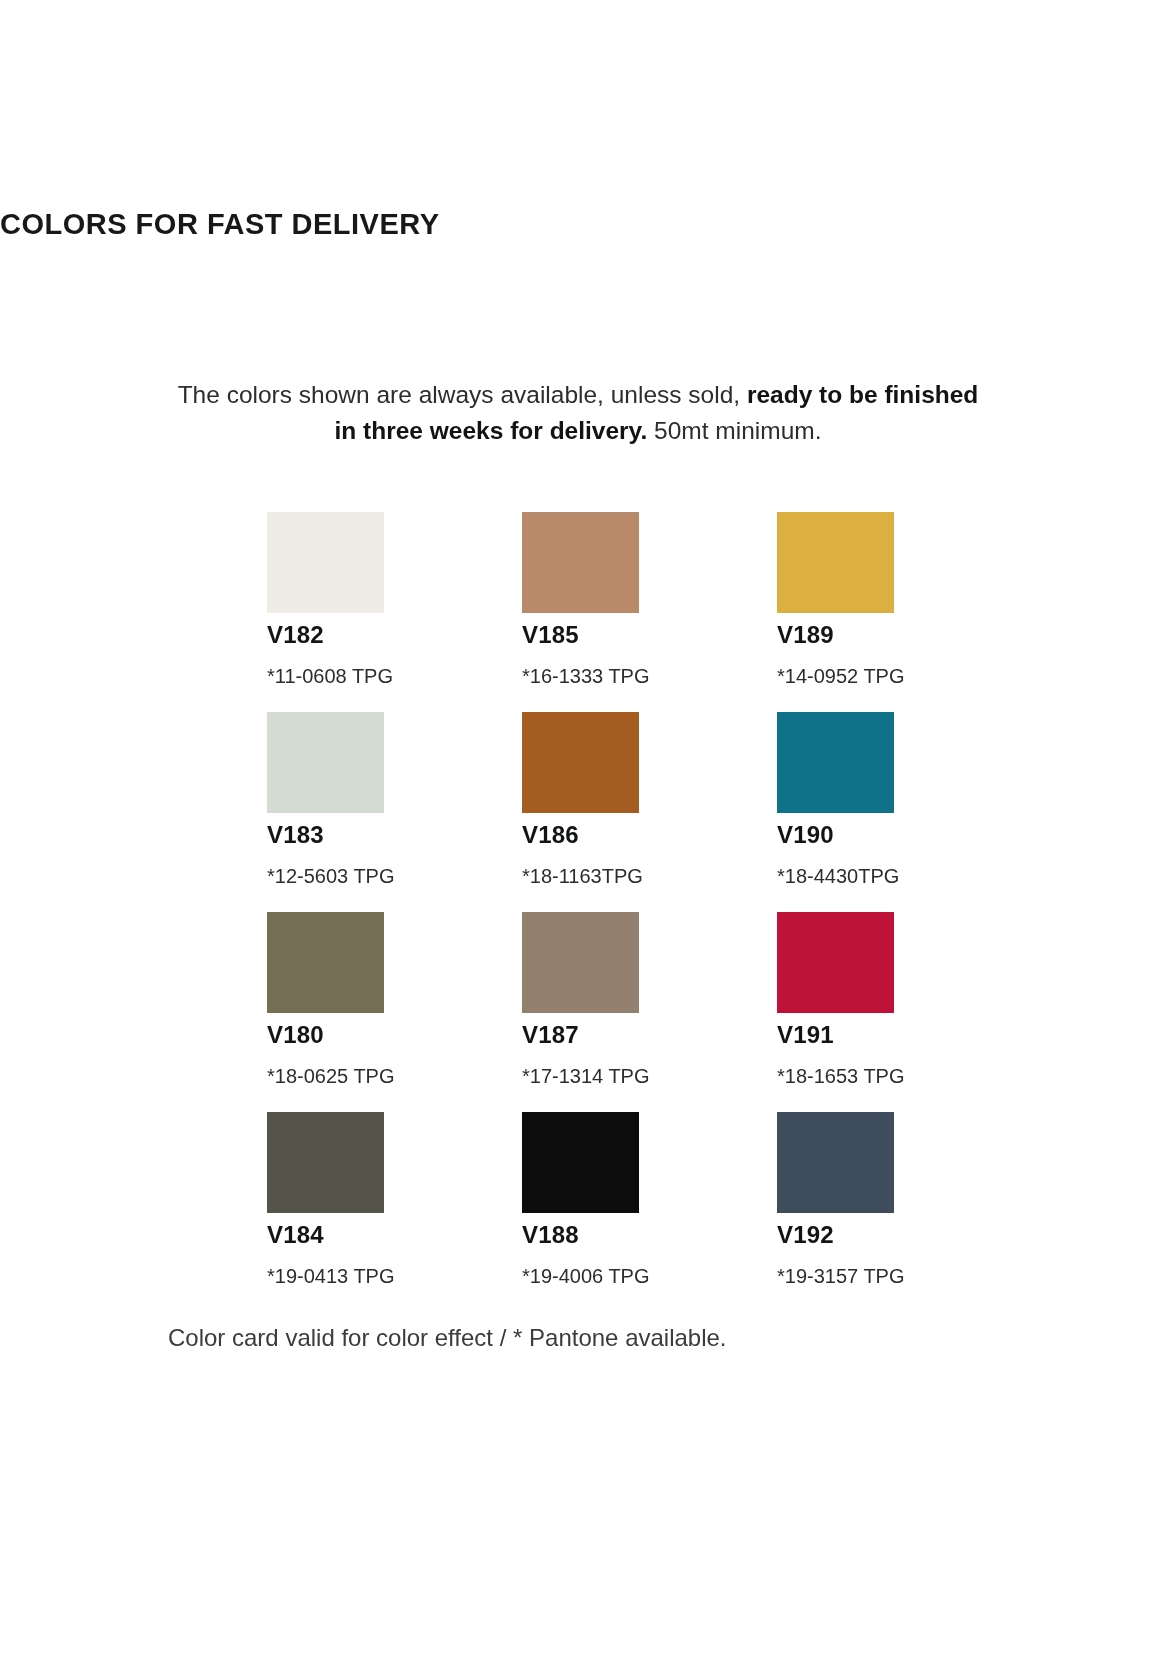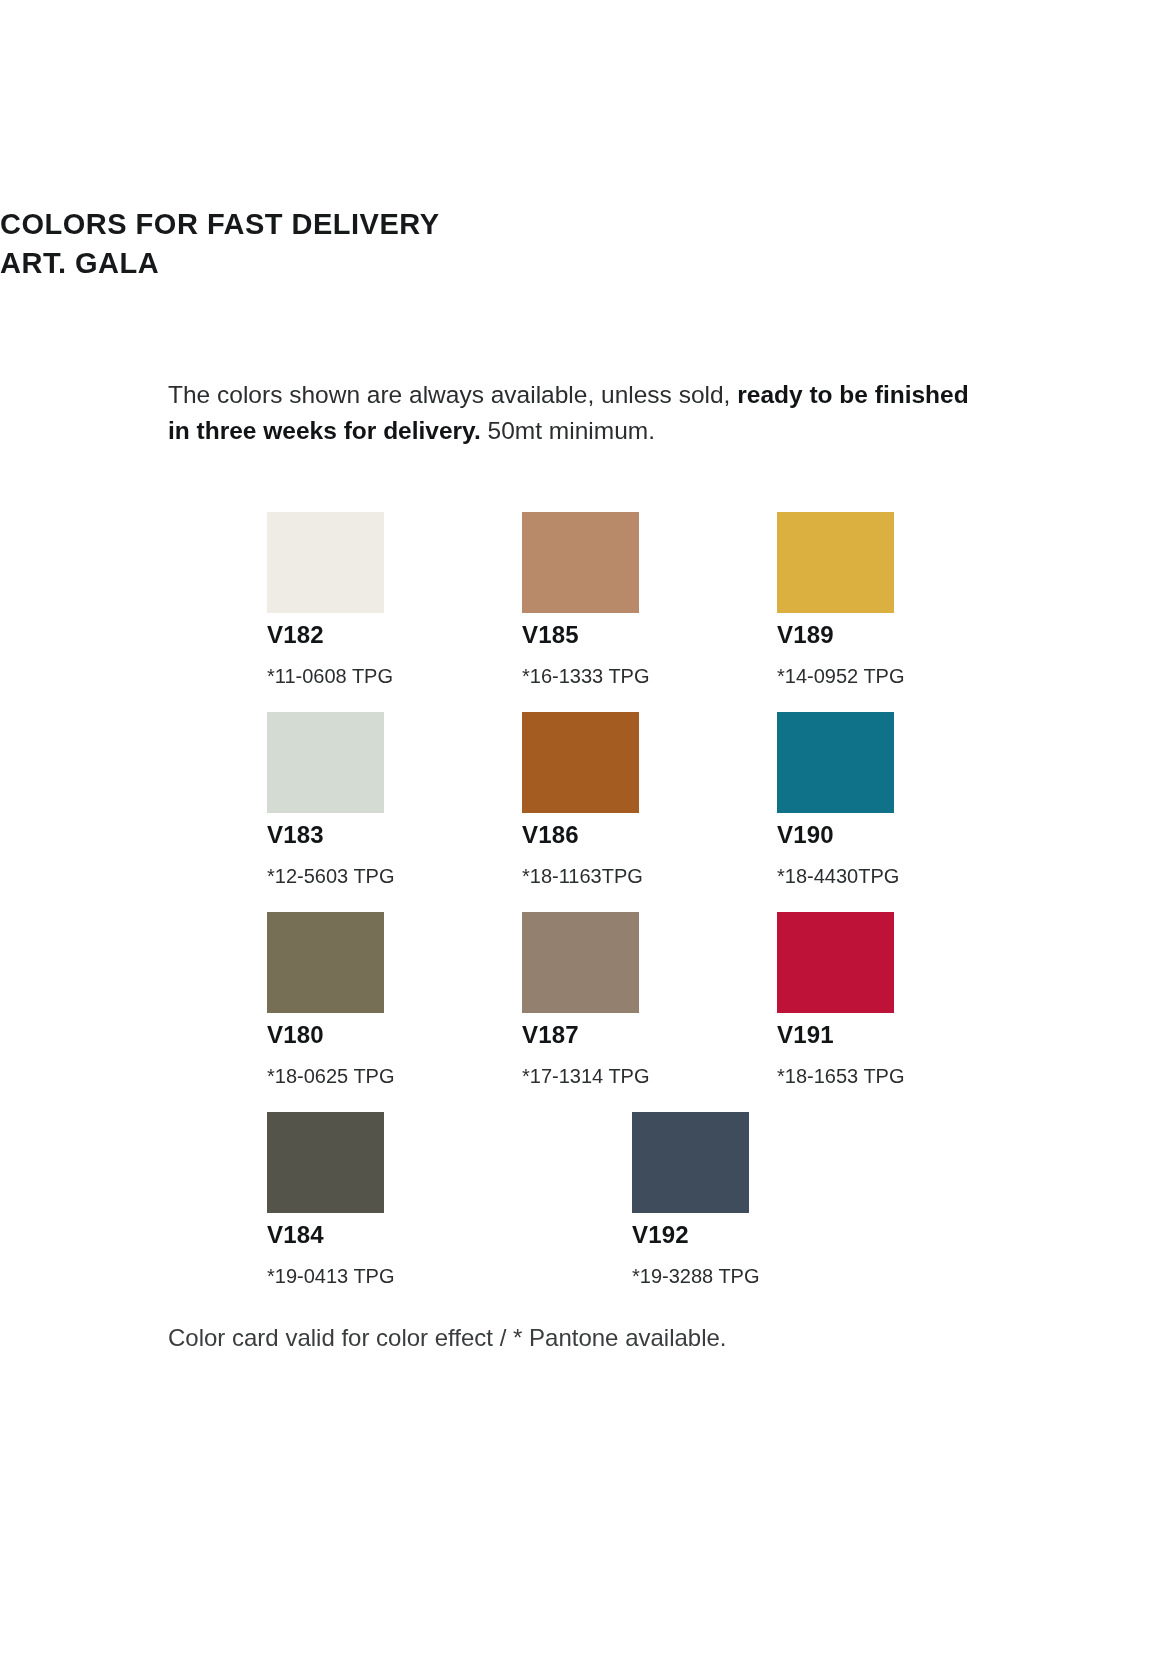--- a/index.html
+++ b/index.html
@@ -41,20 +41,21 @@
   
   .intro {
     position: absolute;
     left: 168px;
     top: 352px;
     width: 820px;
     font-size: 24.5px;
     line-height: 36px;
     color: #2b2d2f;
     font-weight: 300;
+    text-align: center;
   }
   .intro b {
     font-weight: bold;
     color: #111315;
   }
 
   
   .grid {
     position: absolute;
     left: 267px;
@@ -109,21 +110,20 @@
     white-space: nowrap;
   }
 </style>
 </head>
 <body>
 
 <div class="page">
 
   <div class="title-block">
     <div class="title-line">COLORS FOR FAST DELIVERY</div>
-    <div class="title-line">ART. GALA</div>
   </div>
 
   <p class="intro"><span>The colors shown are always available, unless sold, </span><b>ready to be finished in three weeks for delivery.</b><span> 50mt minimum.</span></p>
 
   <div class="grid">
 
     <div class="grid-row">
       <div class="cell">
         <span class="swatch" style="background-color: rgb(239, 236, 229);"></span>
         <div class="cell-code">V182</div>
@@ -177,23 +177,28 @@
       </div>
     </div>
 
     <div class="grid-row">
       <div class="cell">
         <span class="swatch" style="background-color: rgb(85, 84, 74);"></span>
         <div class="cell-code">V184</div>
         <div class="cell-ref">*19-0413 TPG</div>
       </div>
       <div class="cell">
+        <span class="swatch" style="background-color: rgb(12, 12, 12);"></span>
+        <div class="cell-code">V188</div>
+        <div class="cell-ref">*19-4006 TPG</div>
+      </div>
+      <div class="cell">
         <span class="swatch" style="background-color: rgb(62, 76, 92);"></span>
         <div class="cell-code">V192</div>
-        <div class="cell-ref">*19-3288 TPG</div>
+        <div class="cell-ref">*19-3157 TPG</div>
       </div>
     </div>
 
   </div>
 
   <div class="footer">Color card valid for color effect / * Pantone available.</div>
 
 </div>
 
 </body></html>

